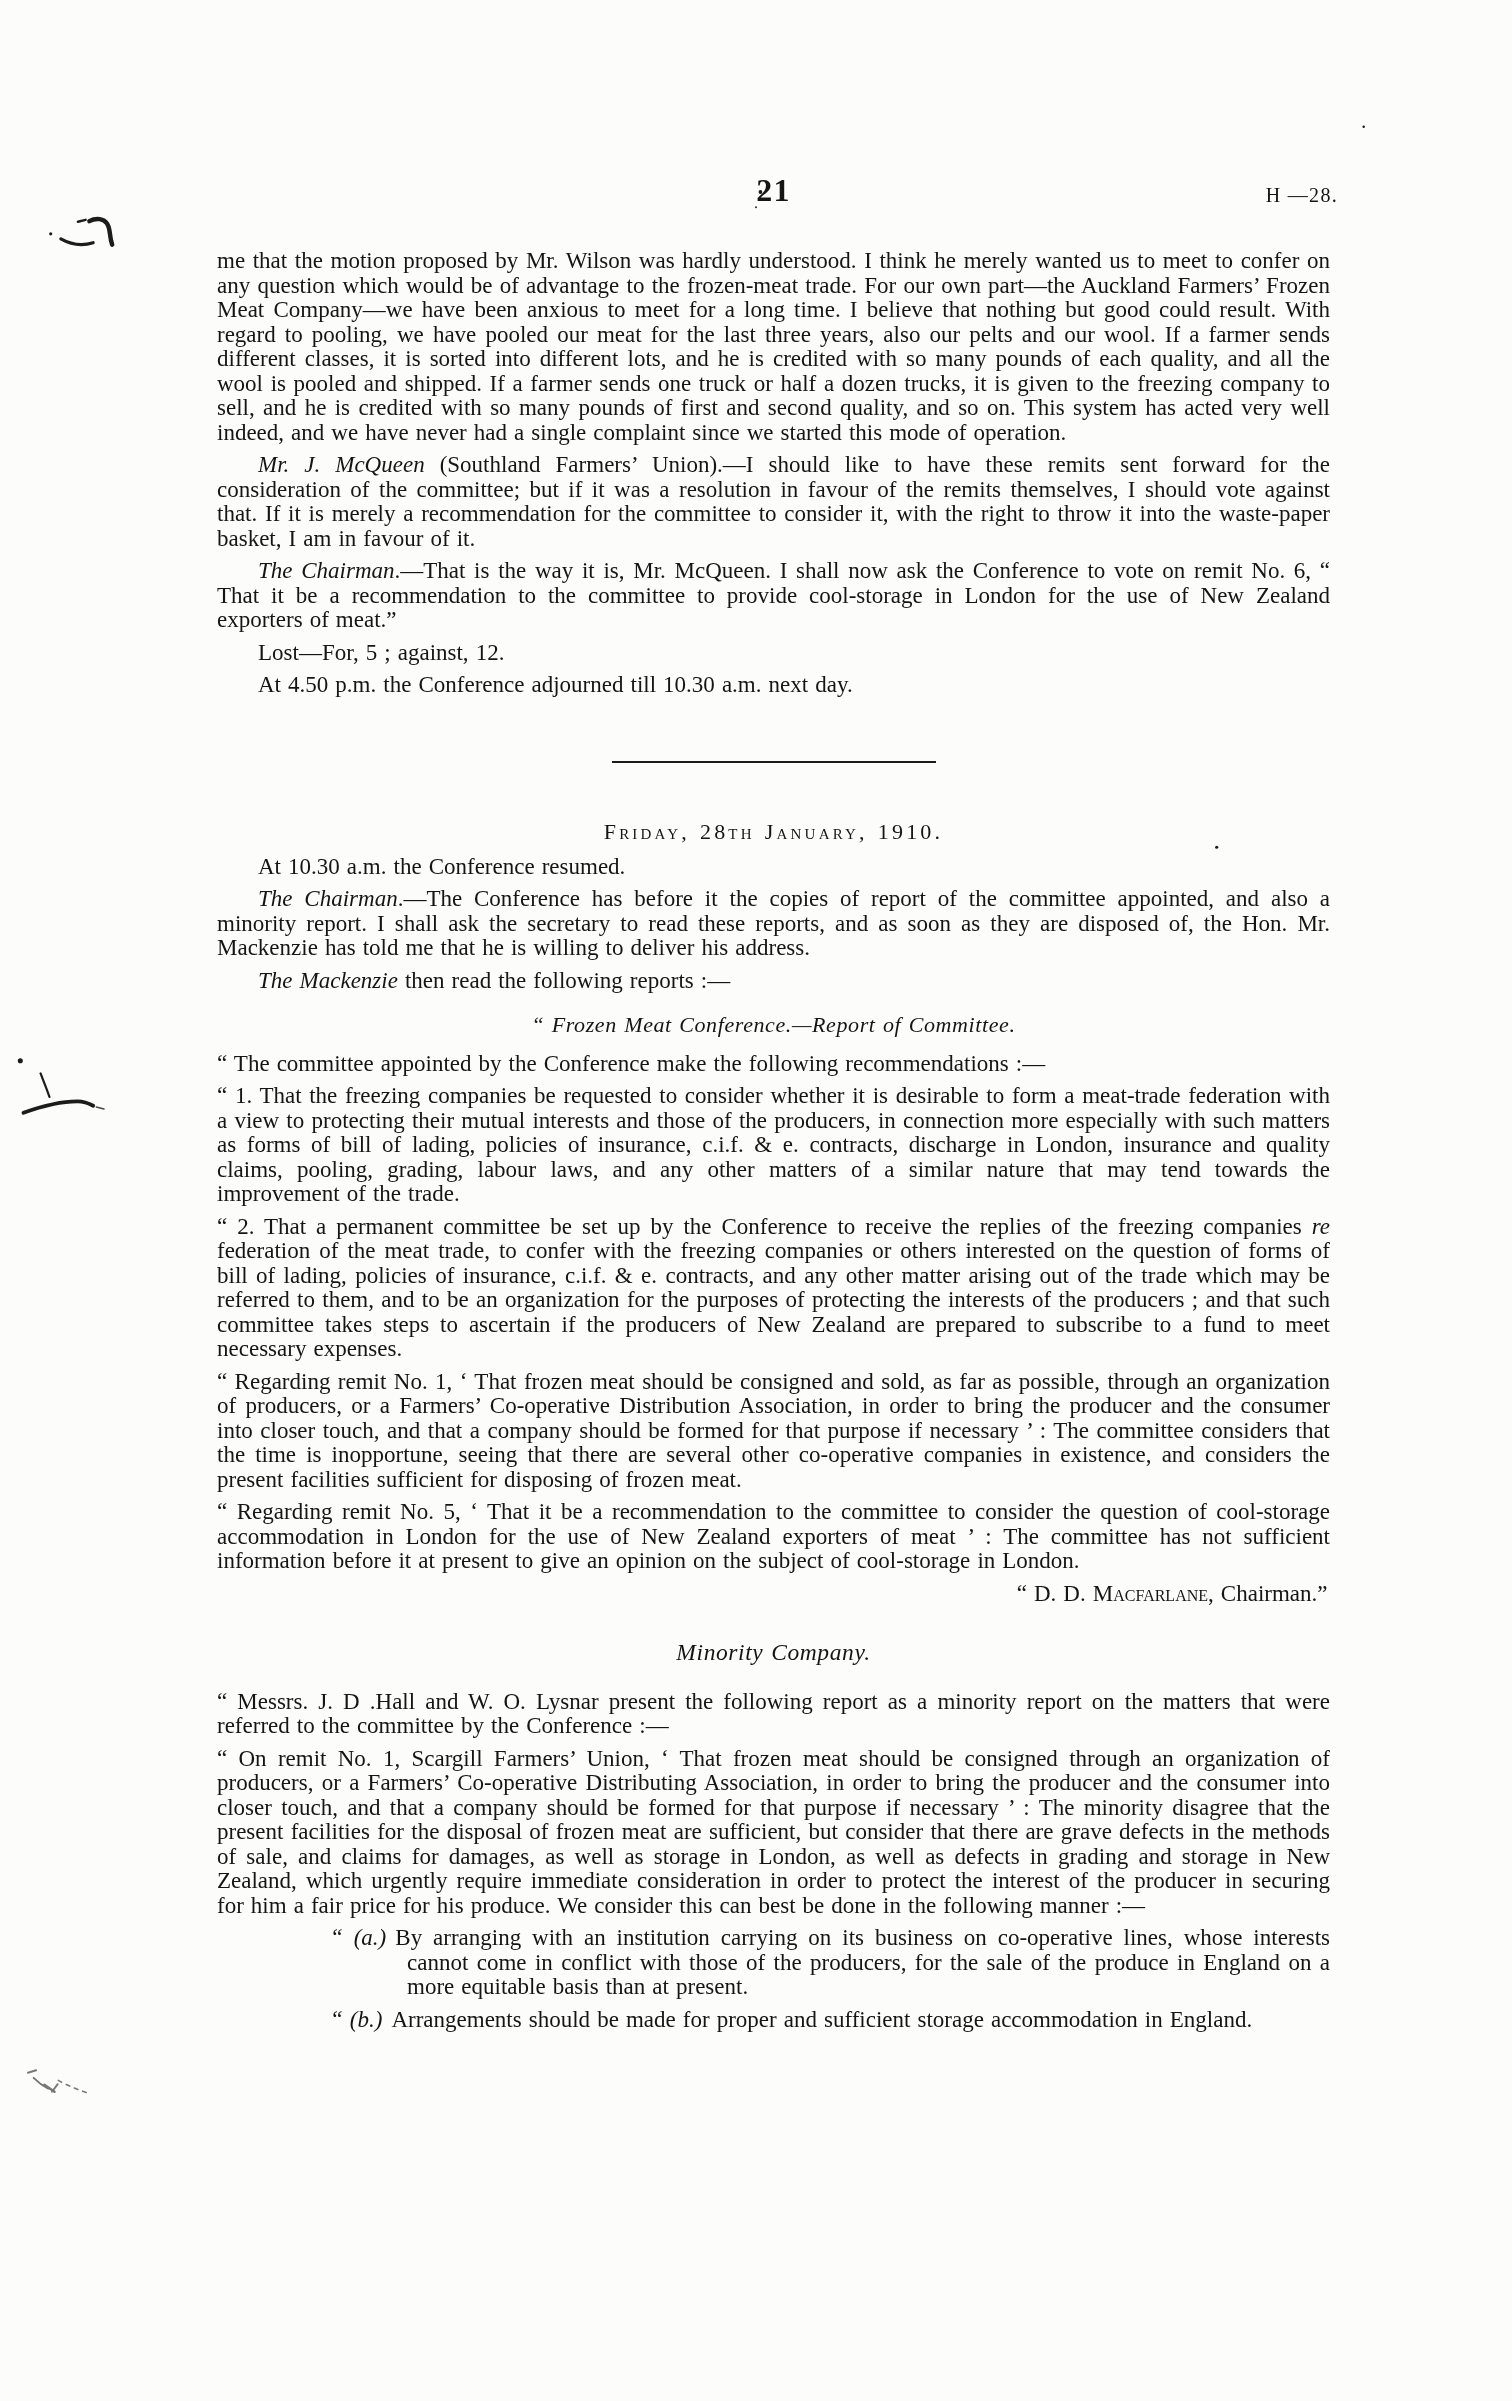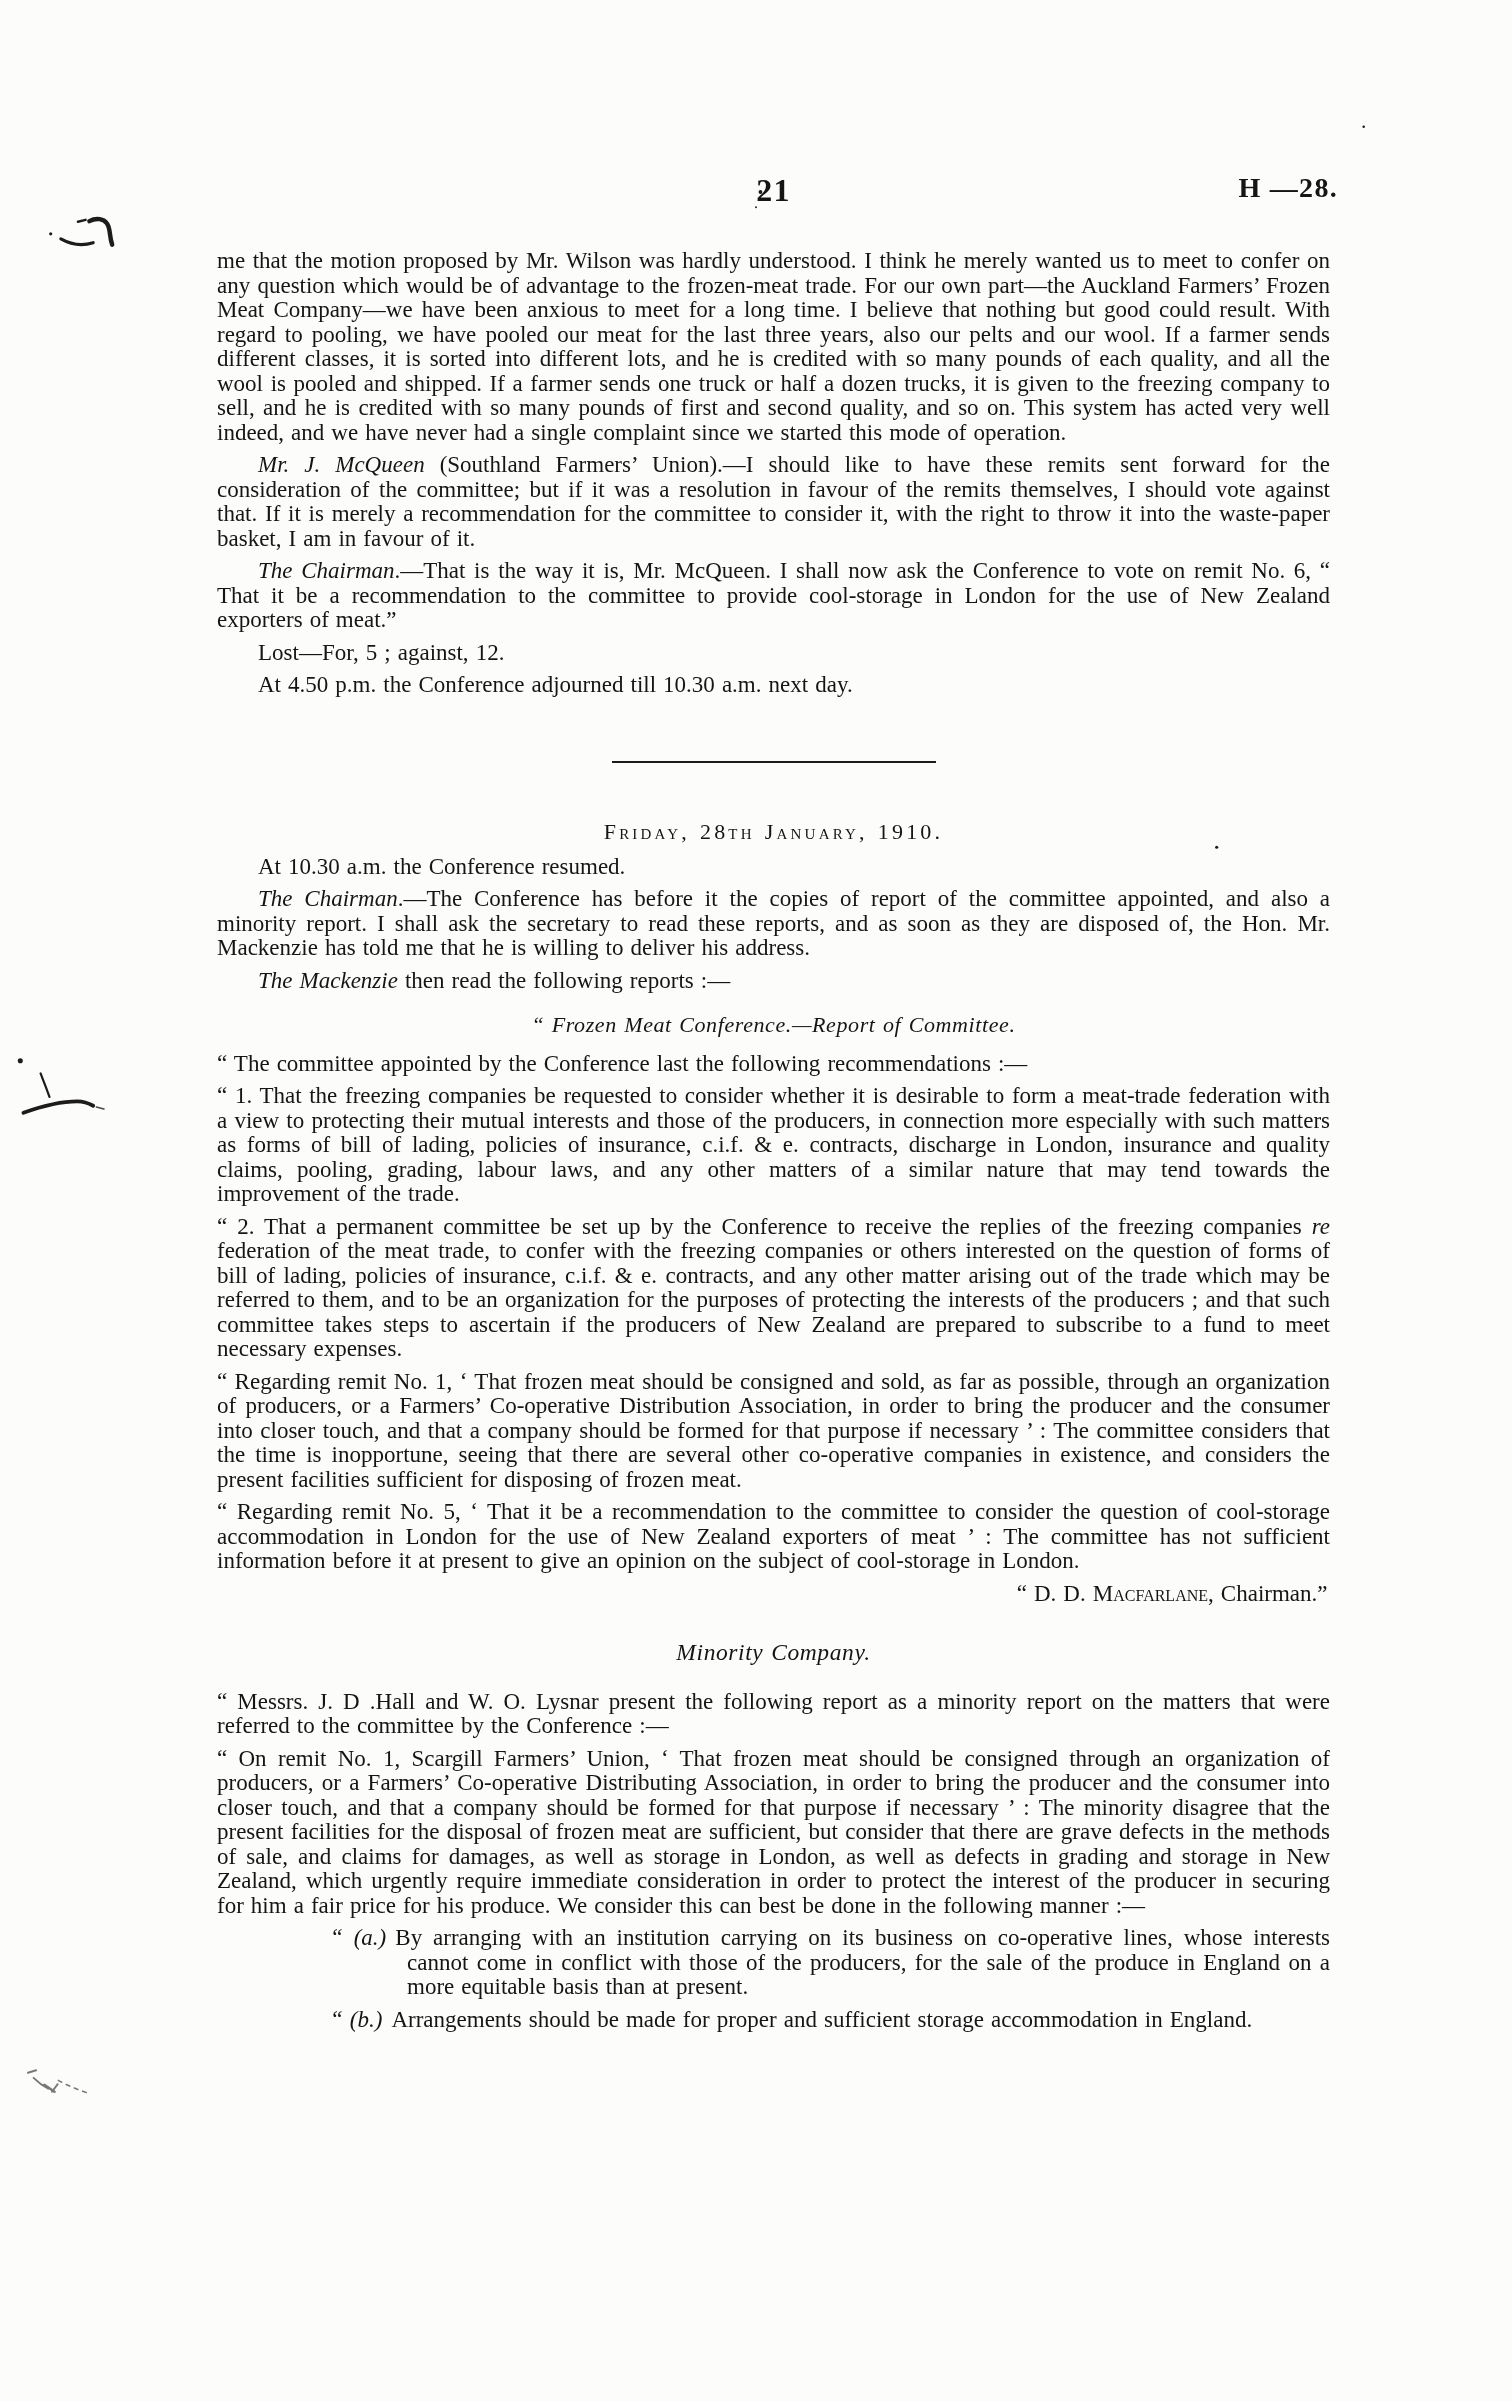--- a/index.html
+++ b/index.html
@@ -4,21 +4,21 @@
 <style>
   html,body{margin:0;padding:0;background:#fcfcfb;}
   .sheet{
     position:relative;width:1512px;height:2301px;background:#fcfcfb;
     overflow:hidden;color:#161514;
     font-family:"Liberation Serif","DejaVu Serif",serif;
   }
   .marks{position:absolute;left:0;top:0;width:1512px;height:2401px;pointer-events:none;}
   .pagehead{position:absolute;left:209px;top:172px;width:1129px;height:46px;}
   .pagenum{position:absolute;left:0;right:0;text-align:center;font-size:32px;font-weight:700;letter-spacing:1.3px;}
-  .doccode{position:absolute;right:0;top:0;font-size:28px;font-weight:700;letter-spacing:1.3px;}
+  .doccode{position:absolute;right:0;top:12px;font-size:20px;font-weight:400;letter-spacing:1.3px;}
   .column{
     position:absolute;left:209px;top:241px;width:1129px;
     font-size:23px;line-height:24.5px;text-align:justify;word-spacing:1.3px;
   }
   .column p{margin:8px;text-indent:41px;}
   .column p.cont{text-indent:0;}
   .sp{font-style:italic;}
   .divider{width:324px;height:2.5px;background:#1c1b1a;margin:63px auto 0 auto;}
   h2,h3{font-weight:400;margin:0;}
   .sc-heading{margin:57px 0 10px 0;text-align:center;font-size:22px;font-variant:small-caps;letter-spacing:3.2px;}
@@ -85,21 +85,21 @@
     <h2 class="sc-heading">Friday, 28th January, 1910.</h2>
 
     <p>At 10.30 a.m. the Conference resumed.</p>
 
     <p><em class="sp">The Chairman</em><span>.—The Conference has before it the copies of report of the committee appointed, and also a minority report. I shall ask the secretary to read these reports, and as soon as they are disposed of, the Hon. Mr. Mackenzie has told me that he is willing to deliver his address.</span></p>
 
     <p><em class="sp">The Mackenzie</em><span> then read the following reports :—</span></p>
 
     <h3 class="it-heading">“ Frozen Meat Conference.—Report of Committee.</h3>
 
-    <p class="cont">“ The committee appointed by the Conference last the following recommendations :—</p>
+    <p class="cont">“ The committee appointed by the Conference make the following recommendations :—</p>
 
     <p class="cont">“ 1. That the freezing companies be requested to consider whether it is desirable to form a meat-trade federation with a view to protecting their mutual interests and those of the producers, in connection more especially with such matters as forms of bill of lading, policies of insurance, c.i.f. &amp; e. contracts, discharge in London, insurance and quality claims, pooling, grading, labour laws, and any other matters of a similar nature that may tend towards the improvement of the trade.</p>
 
     <p class="cont"><span>“ 2. That a permanent committee be set up by the Conference to receive the replies of the freezing companies </span><em class="sp">re</em><span> federation of the meat trade, to confer with the freezing companies or others interested on the question of forms of bill of lading, policies of insurance, c.i.f. &amp; e. contracts, and any other matter arising out of the trade which may be referred to them, and to be an organization for the purposes of protecting the interests of the producers ; and that such committee takes steps to ascertain if the producers of New Zealand are prepared to subscribe to a fund to meet necessary expenses.</span></p>
 
     <p class="cont">“ Regarding remit No. 1, ‘ That frozen meat should be consigned and sold, as far as possible, through an organization of producers, or a Farmers’ Co-operative Distribution Association, in order to bring the producer and the consumer into closer touch, and that a company should be formed for that purpose if necessary ’ : The committee considers that the time is inopportune, seeing that there are several other co-operative companies in existence, and considers the present facilities sufficient for disposing of frozen meat.</p>
 
     <p class="cont">“ Regarding remit No. 5, ‘ That it be a recommendation to the committee to consider the question of cool-storage accommodation in London for the use of New Zealand exporters of meat ’ : The committee has not sufficient information before it at present to give an opinion on the subject of cool-storage in London.</p>
 
     <p class="signature"><span>“ D. D. </span><span class="sc">Macfarlane</span><span>, Chairman.”</span></p>

